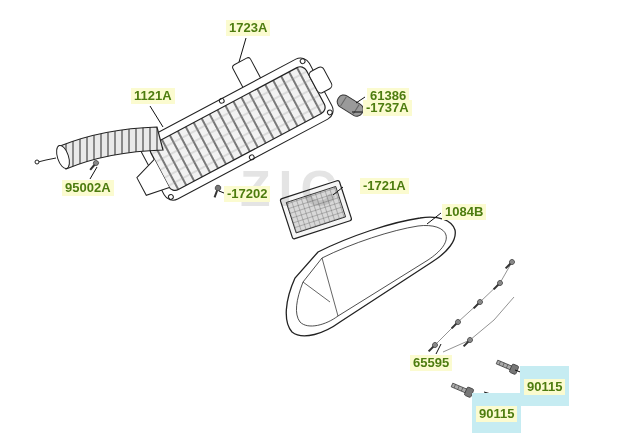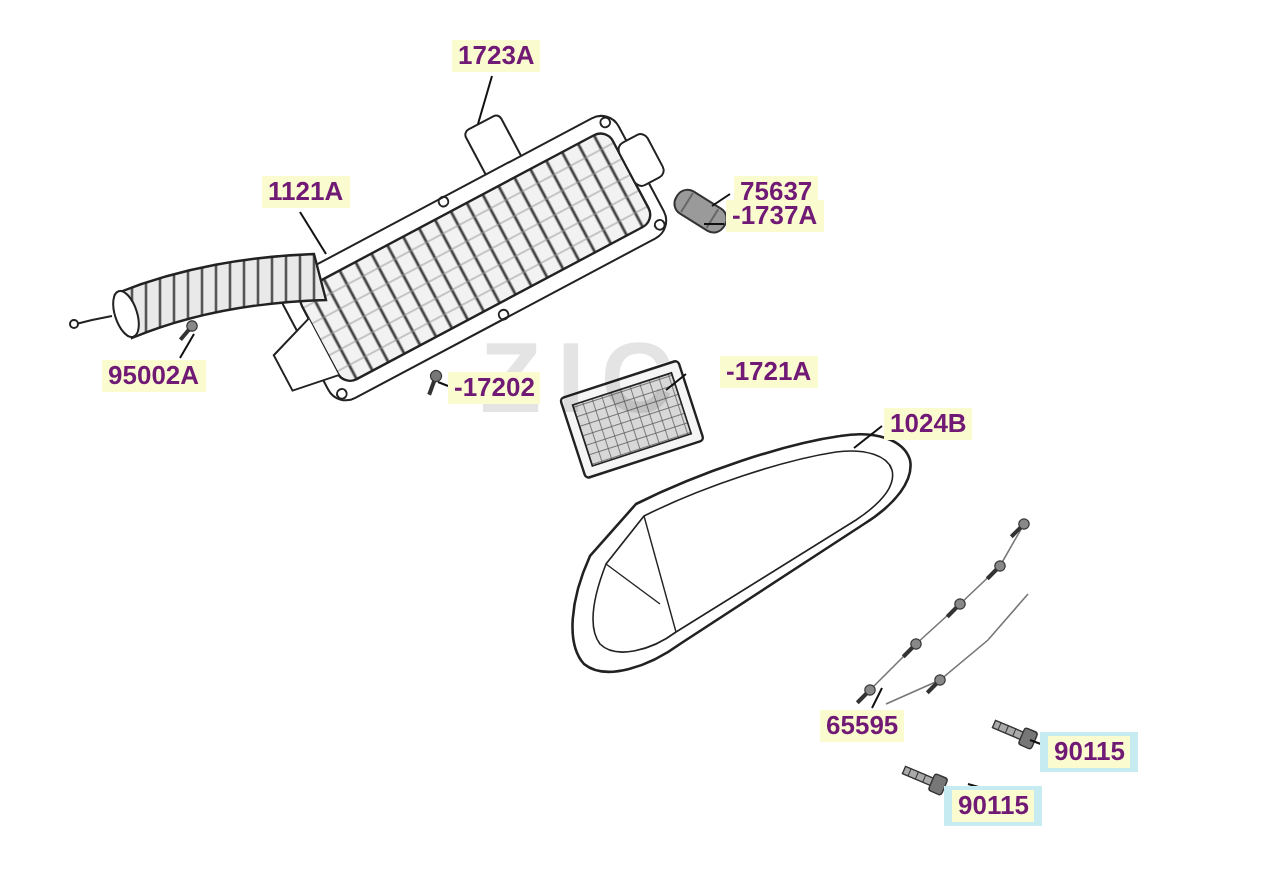--- a/index.html
+++ b/index.html
@@ -2,26 +2,26 @@
 <html><head>
 <meta charset="utf-8">
 <style>
   html,body{margin:0;padding:0;background:#fff;}
   .stage{
     position:relative;width:640px;height:444px;background:#ffffff;
     font-family:"Liberation Sans",sans-serif;overflow:hidden;
   }
   .stage svg{position:absolute;left:0;top:0;}
   .part-label{
-    position:absolute;background:#fbfbd0;color:#701a75;
+    position:absolute;background:#fbfbd0;color:#4d7c0f;
     font-weight:bold;font-size:13px;line-height:16px;
     padding:0 3px;white-space:nowrap;cursor:pointer;
   }
   .cyan-wrap{
-    position:absolute;background:#c6ecf2;padding:1px 4px;cursor:pointer;
+    position:absolute;background:#c6ecf2;padding:11px 4px;cursor:pointer;
   }
   .cyan-wrap .part-label{position:static;display:inline-block;}
   .watermark{
     position:absolute;left:240px;top:160px;
     font-size:50px;font-weight:bold;letter-spacing:8px;
     color:#000;opacity:0.10;pointer-events:none;
   }
 </style>
 </head>
 <body>
@@ -156,31 +156,31 @@
       <line x1="498" y1="396" x2="484" y2="392"></line>
     </g>
   </svg>
 
   <div class="watermark">ZIC</div>
 
   <div class="part-label" style="left:226px;top:20px">1723A</div>
 
   <div class="part-label" style="left:131px;top:88px">1121A</div>
 
-  <div class="part-label" style="left:367px;top:88px">75637</div>
+  <div class="part-label" style="left:367px;top:88px">61386</div>
 
   <div class="part-label" style="left:363px;top:100px">-1737A</div>
 
-  <div class="part-label" style="left:51px;top:180px">95002A</div>
+  <div class="part-label" style="left:62px;top:180px">95002A</div>
 
   <div class="part-label" style="left:224px;top:186px">-17202</div>
 
   <div class="part-label" style="left:360px;top:178px">-1721A</div>
 
-  <div class="part-label" style="left:442px;top:204px">1024B</div>
+  <div class="part-label" style="left:442px;top:204px">1084B</div>
 
   <div class="part-label" style="left:410px;top:355px">65595</div>
 
   <div class="cyan-wrap" style="left:520px;top:366px">
     <span class="part-label">90115</span>
   </div>
 
   <div class="cyan-wrap" style="left:472px;top:393px">
     <span class="part-label">90115</span>
   </div>

